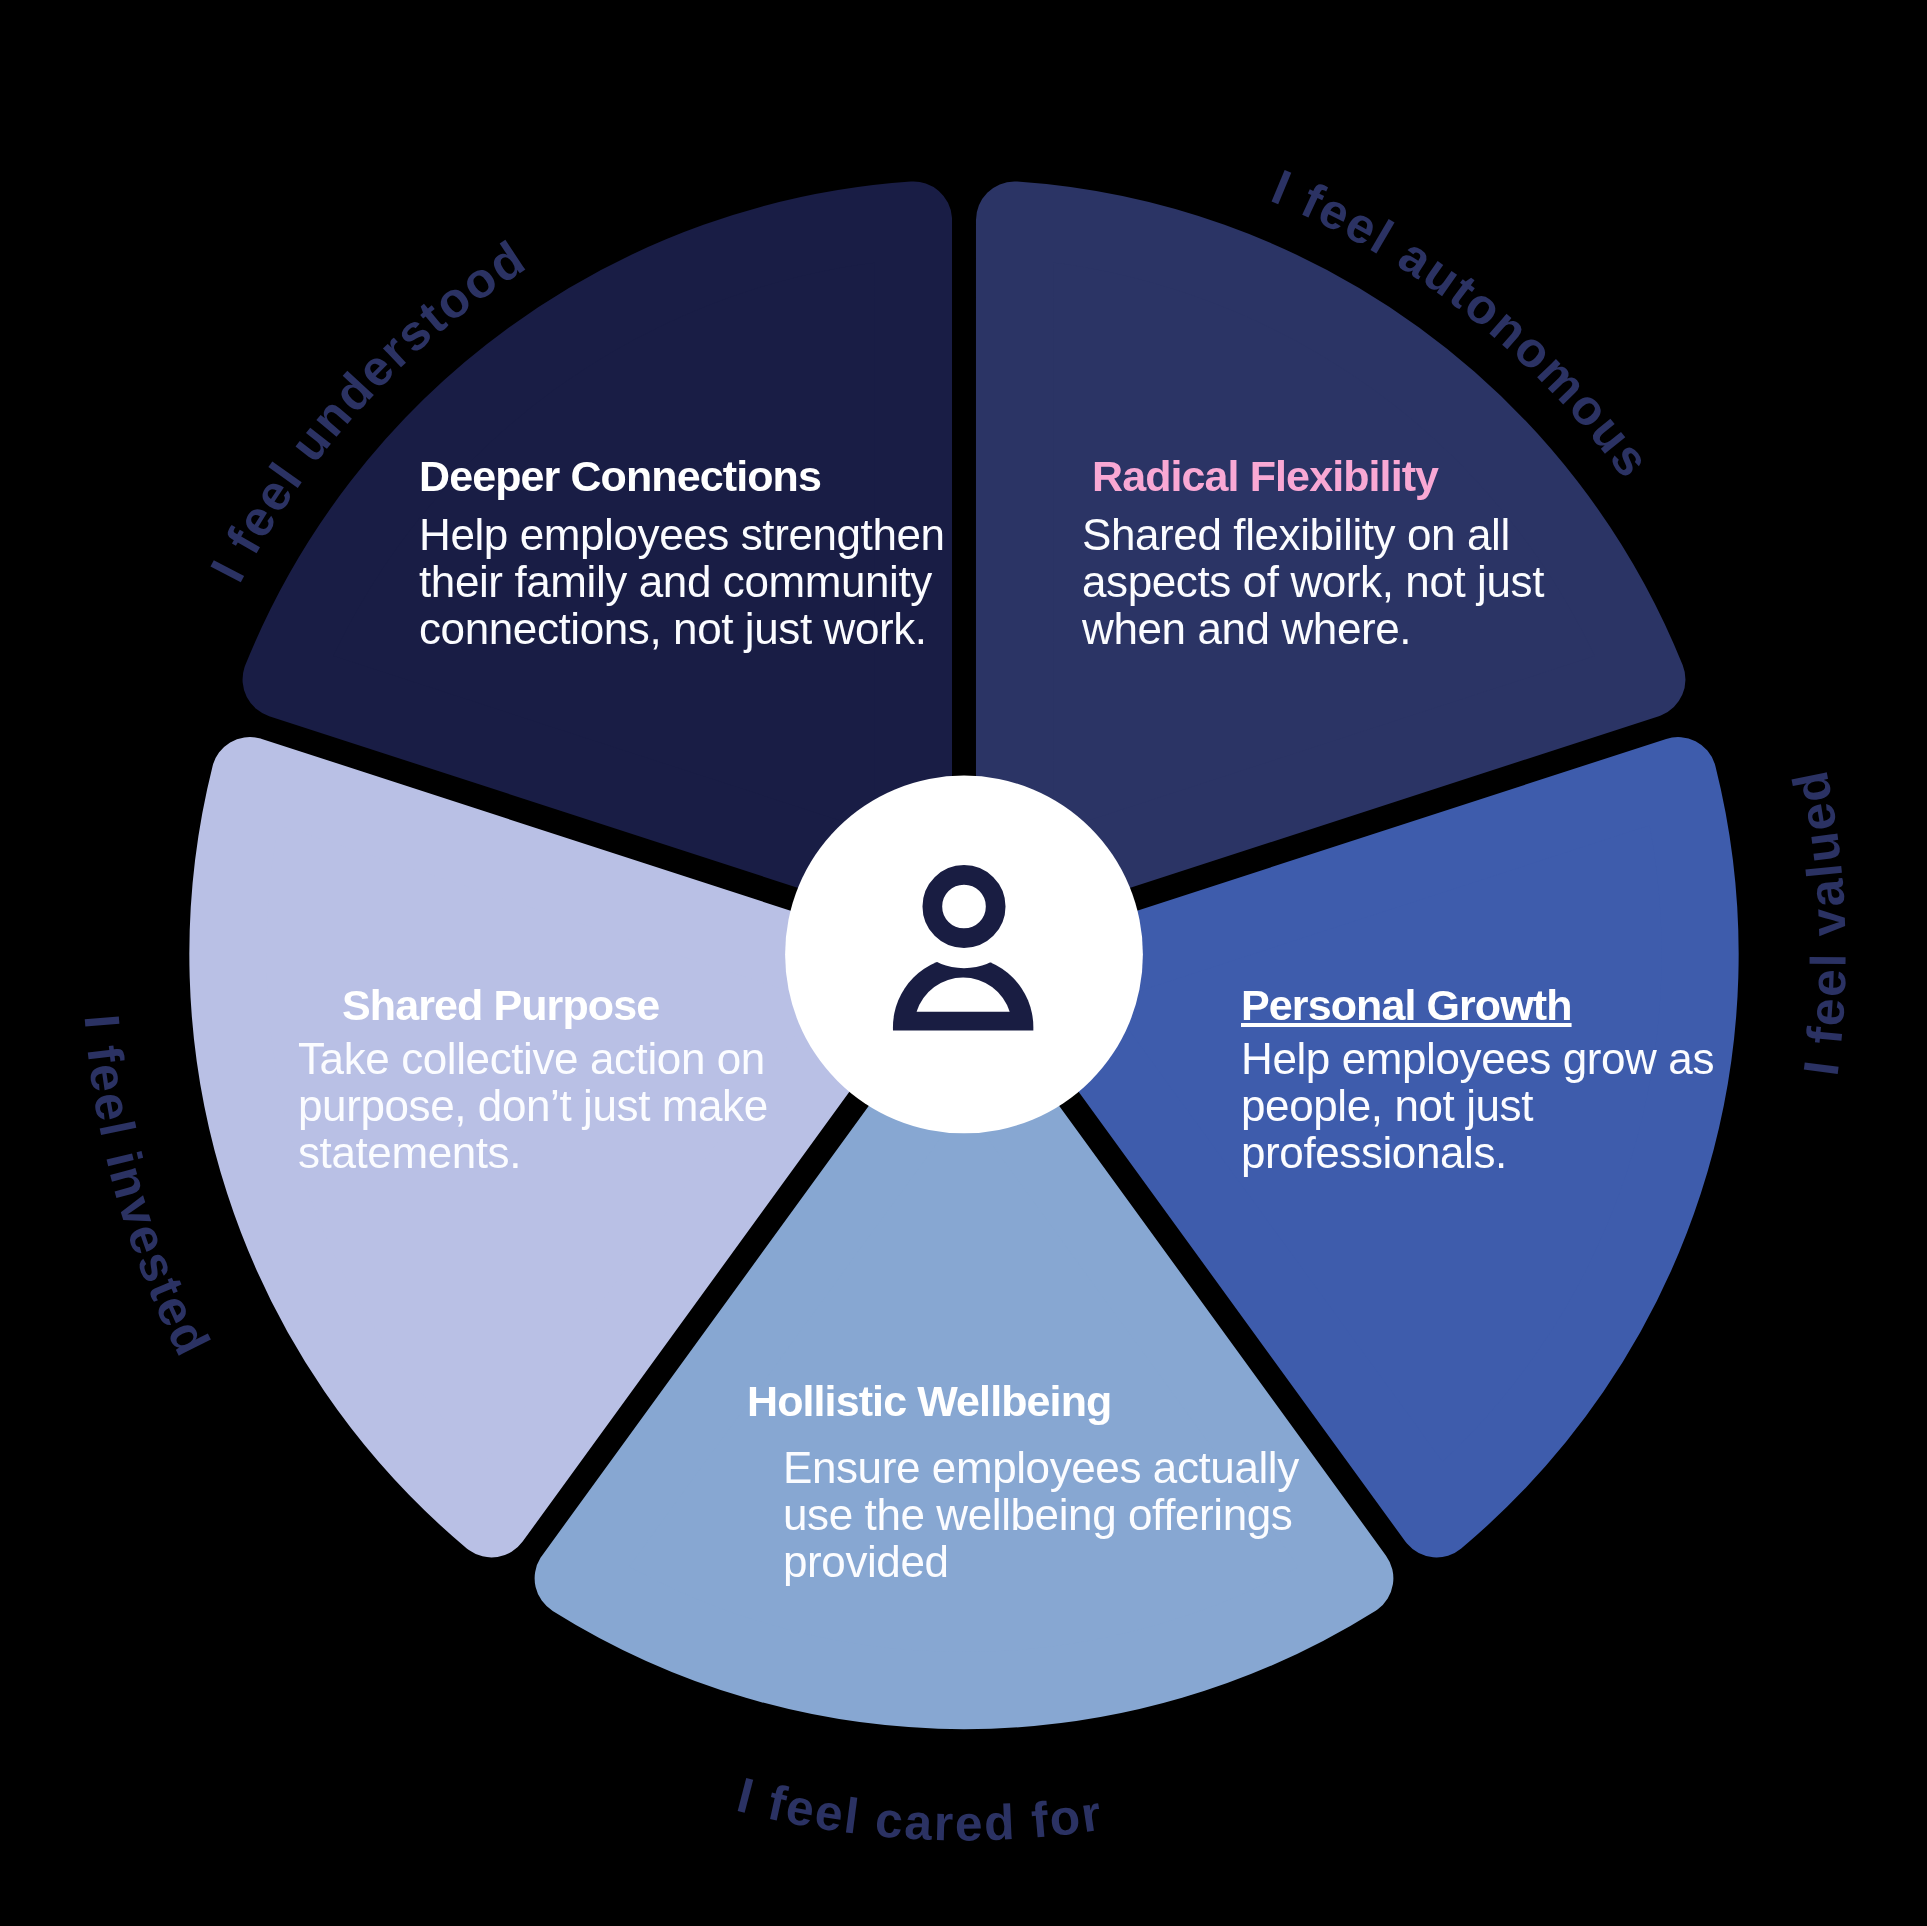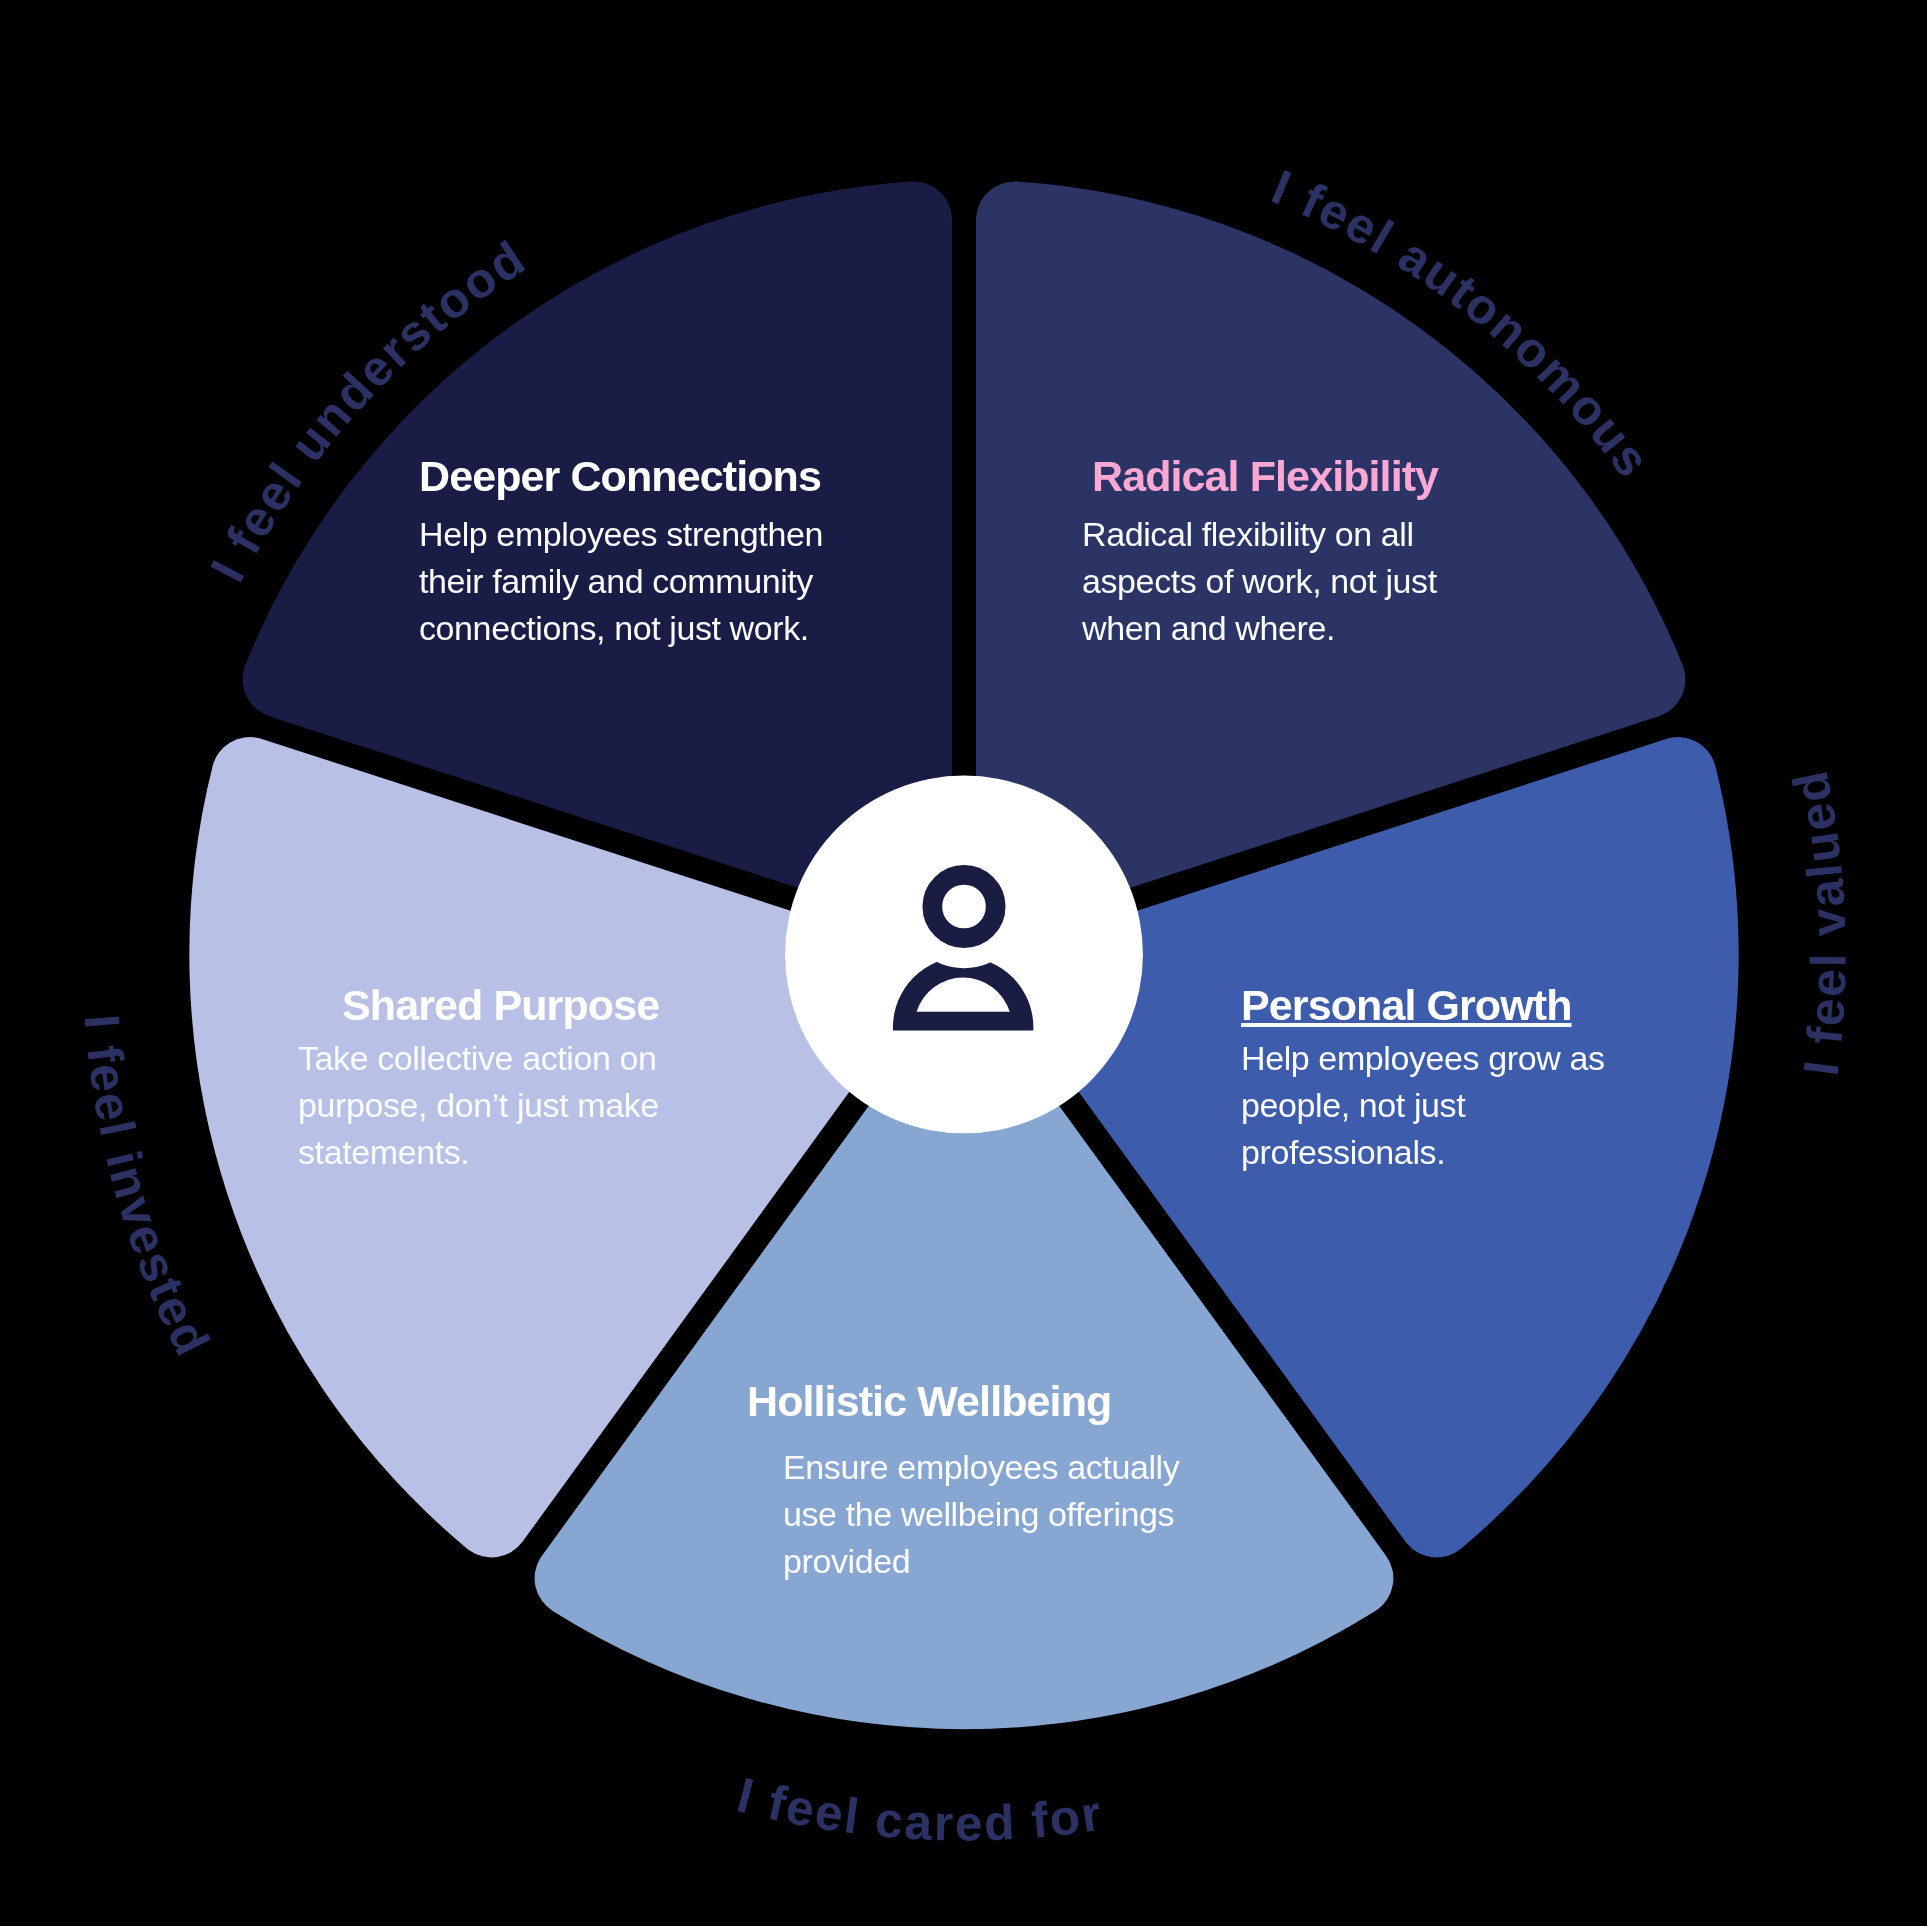--- a/index.html
+++ b/index.html
@@ -25,21 +25,21 @@
   }
   .seg-title {
     position: absolute;
     font-size: 43px;
     font-weight: 700;
     letter-spacing: -0.9px;
     white-space: nowrap;
   }
   .seg-desc {
     position: absolute;
-    font-size: 34px;
+    font-size: 44px;
     font-weight: 400;
     letter-spacing: -0.4px;
     line-height: 47px;
     white-space: nowrap;
   }
 </style>
 </head>
 <body style="background: rgb(0, 0, 0);">
 
 <div class="stage" style="background: rgb(0, 0, 0);">
@@ -95,21 +95,21 @@
     <div class="seg-desc" style="left: 419px; top: 511px; color: rgb(251, 252, 255);">
       <div>Help employees strengthen</div>
       <div>their family and community</div>
       <div>connections, not just work.</div>
     </div>
   </div>
 
   <div>
     <div class="seg-title" style="left: 1082px; top: 452px; color: #f9a8d4; margin-left: 10px;">Radical Flexibility</div>
     <div class="seg-desc" style="left: 1082px; top: 511px; color: rgb(251, 252, 255);">
-      <div>Radical flexibility on all</div>
+      <div>Shared flexibility on all</div>
       <div>aspects of work, not just</div>
       <div>when and where.</div>
     </div>
   </div>
 
   <div>
     <div class="seg-title" style="left: 1241px; top: 981px; color: rgb(255, 255, 255); text-decoration: underline;">Personal Growth</div>
     <div class="seg-desc" style="left: 1241px; top: 1035px; color: rgb(251, 252, 255);">
       <div>Help employees grow as</div>
       <div>people, not just</div>

